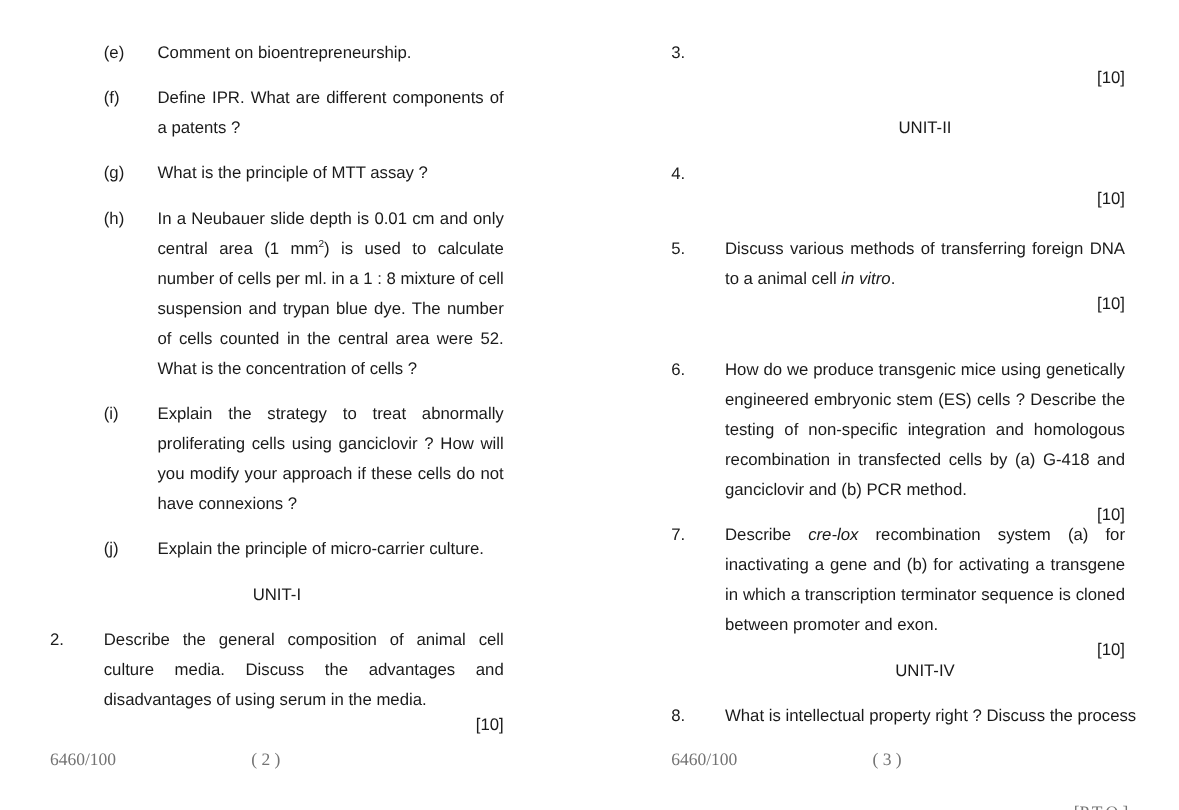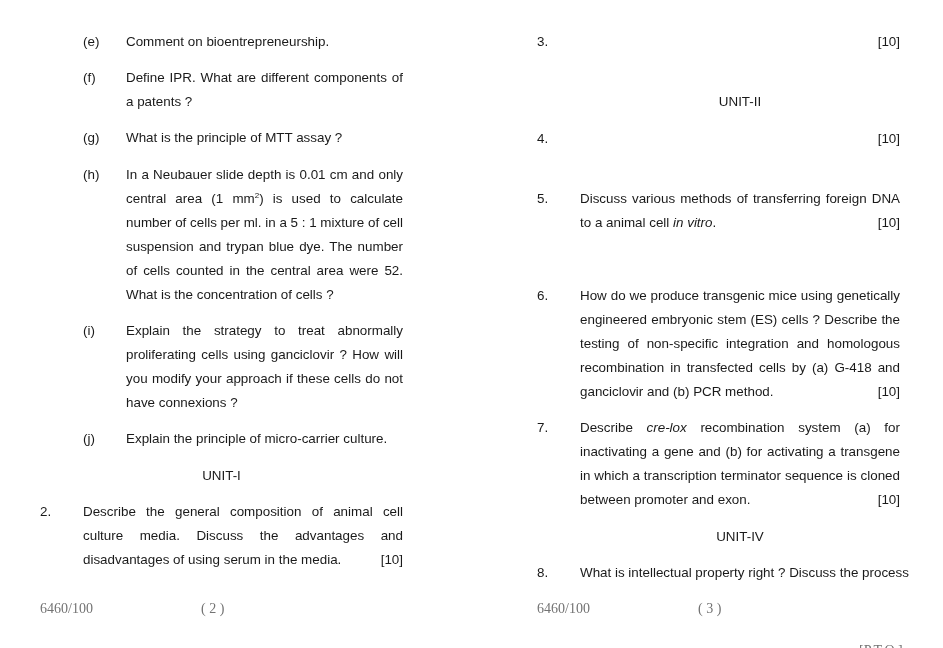--- a/index.html
+++ b/index.html
@@ -5,21 +5,21 @@
   html, body { margin: 0; padding: 0; background: #ffffff; }
   body { width: 943px; height: 648px; position: relative; overflow: hidden;
          font-family: "Liberation Sans", sans-serif; color: #1a1a1a; font-size: 13.4px; }
   .page { position: absolute; top: 0; height: 648px; }
   .page-left { left: 0; width: 470px; }
   .page-right { left: 470px; width: 473px; }
 
   .item { position: absolute; line-height: 24px; }
   .label { position: absolute; left: 0; top: 0; }
   .body { position: absolute; top: 0; text-align: justify; }
-  .marks { float: right; }
+  .marks { float: right; margin-top: 20px; }
   .unit { position: absolute; font-weight: normal; text-align: center; line-height: 20px; }
 
   .footer { position: absolute; top: 600px; font-family: "Liberation Serif", serif;
             font-size: 14px; line-height: 18px; color: #737373; }
   i { font-style: italic; }
   sup { font-size: 8px; line-height: 0; }
 </style>
 </head>
 <body>
 
@@ -35,21 +35,21 @@
     <div class="body" style="left:43px; width:277px;">Define IPR. What are different components of a patents ?</div>
   </div>
 
   <div class="item" style="left:83px; top:126px; width:320px;">
     <span class="label">(g)</span>
     <div class="body" style="left:43px; width:277px;">What is the principle of MTT assay ?</div>
   </div>
 
   <div class="item" style="left:83px; top:163px; width:320px;">
     <span class="label">(h)</span>
-    <div class="body" style="left:43px; width:277px;"><span>In a Neubauer slide depth is 0.01 cm and only central area (1 mm</span><sup>2</sup><span>) is used to calculate number of cells per ml. in a 5 : 1 mixture of cell suspension and trypan blue dye. The number of cells counted in the central area were 52. What is the concentration of cells ?</span></div>
+    <div class="body" style="left:43px; width:277px;"><span>In a Neubauer slide depth is 0.01 cm and only central area (1 mm</span><sup>2</sup><span>) is used to calculate number of cells per ml. in a 1 : 8 mixture of cell suspension and trypan blue dye. The number of cells counted in the central area were 52. What is the concentration of cells ?</span></div>
   </div>
 
   <div class="item" style="left:83px; top:319px; width:320px;">
     <span class="label">(i)</span>
     <div class="body" style="left:43px; width:277px;">Explain the strategy to treat abnormally proliferating cells using ganciclovir ? How will you modify your approach if these cells do not have connexions ?</div>
   </div>
 
   <div class="item" style="left:83px; top:427px; width:320px;">
     <span class="label">(j)</span>
     <div class="body" style="left:43px; width:277px;">Explain the principle of micro-carrier culture.</div>

